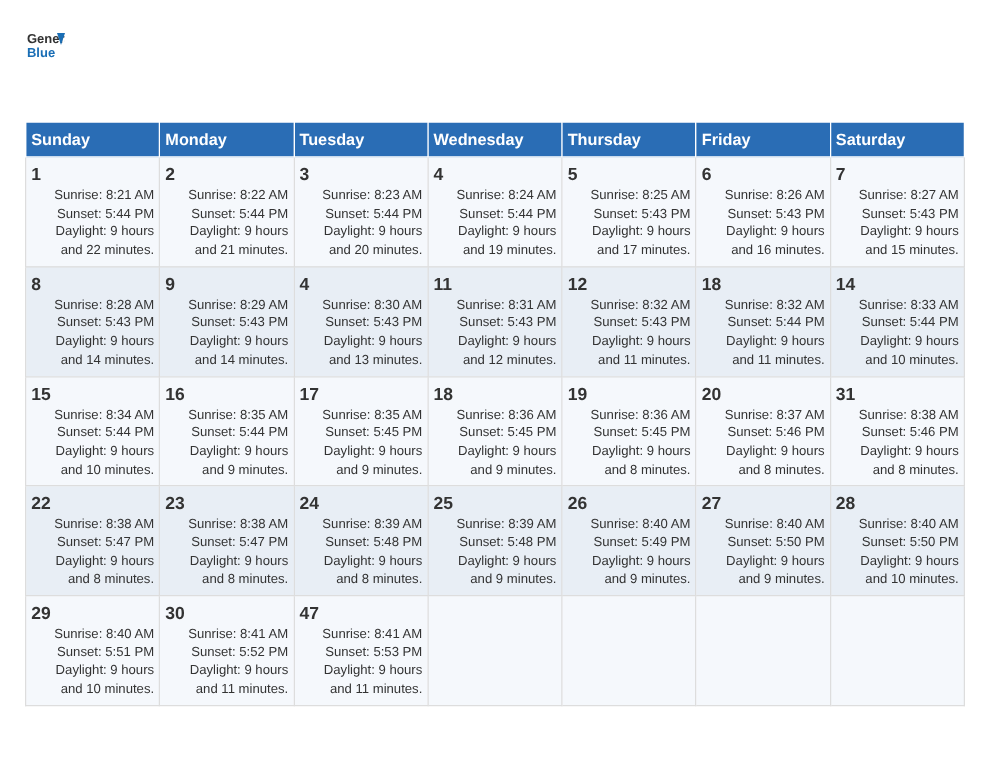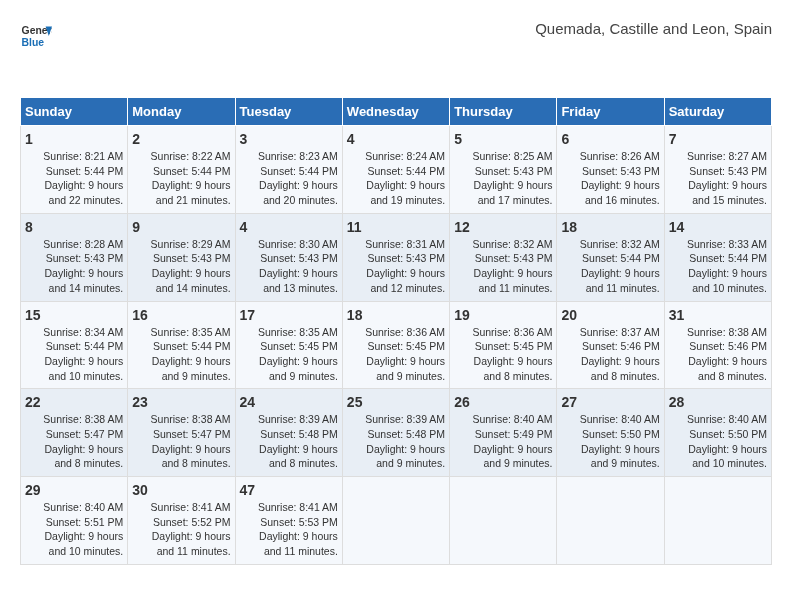--- a/index.html
+++ b/index.html
@@ -86,21 +86,20 @@
 
 <div class="header">
   <div class="logo">
     <svg class="logo-icon" viewBox="0 0 40 40">
       <text x="2" y="18" font-size="13" font-weight="bold" fill="#333" font-family="Arial">General</text>
       <text x="2" y="32" font-size="13" font-weight="bold" fill="#1a6eb5" font-family="Arial">Blue</text>
       <polygon points="32,8 40,8 36,20" fill="#1a6eb5"></polygon>
     </svg>
   </div>
   <div class="title-block">
-    <div class="subtitle">Quemada, Castille and Leon, Spain</div>
   </div>
 </div>
 
 <table>
   <thead>
     <tr>
     <th>Sunday</th>
         <th>Monday</th>
         <th>Tuesday</th>
         <th>Wednesday</th>

